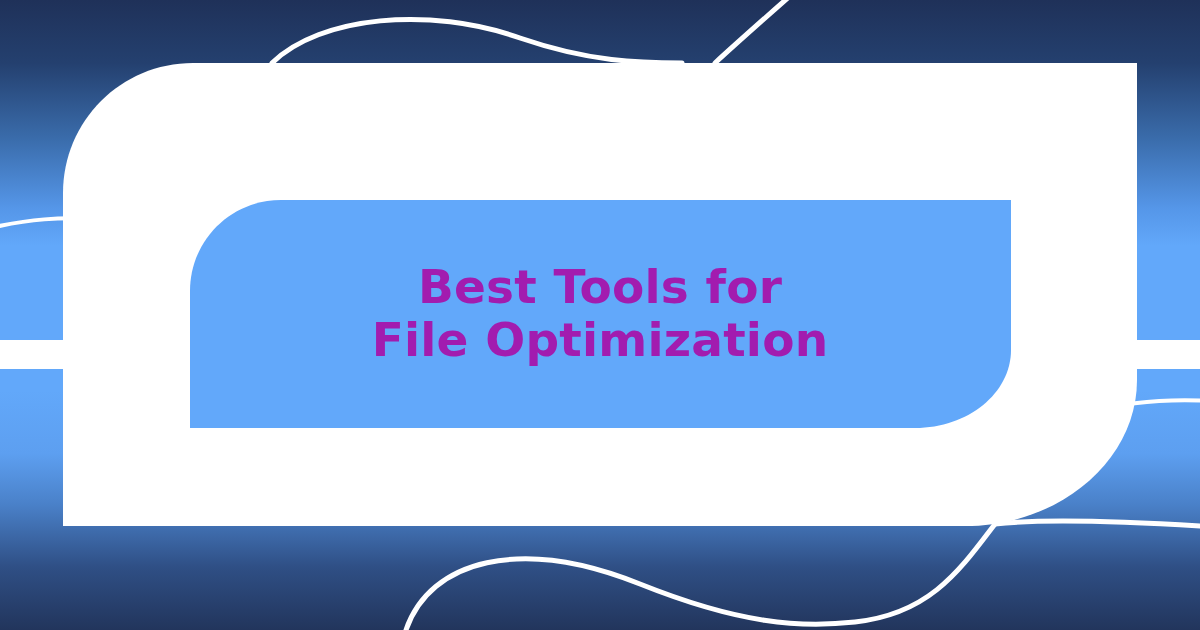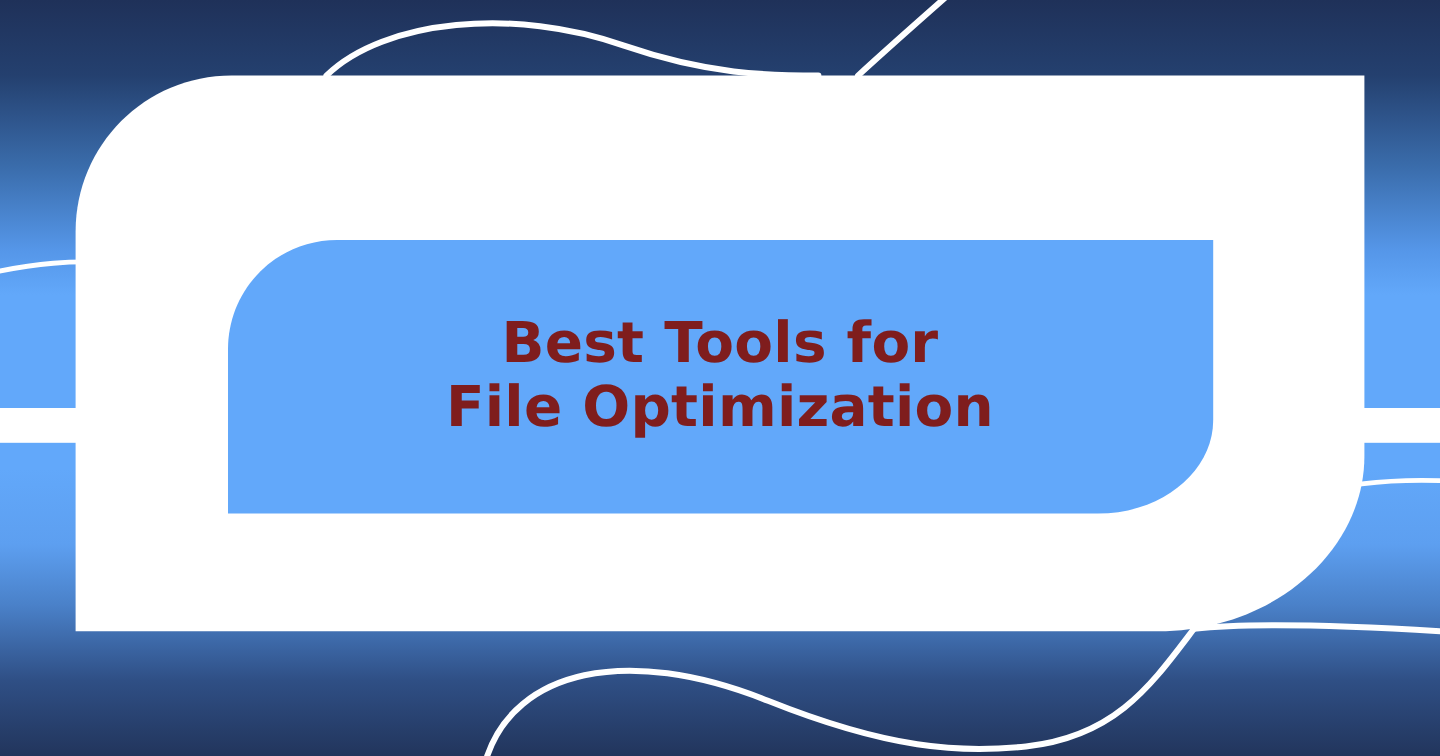--- a/index.html
+++ b/index.html
@@ -26,21 +26,21 @@
     left: 190px;
     top: 200px;
     width: 820px;
     height: 228px;
     display: flex;
     align-items: center;
     justify-content: center;
     pointer-events: none;
   }
   .title-text {
-    color: #7f1d1d;
+    color: #a21caf;
     font-family: "DejaVu Sans", "Liberation Sans", sans-serif;
     font-size: 47px;
     font-weight: bold;
     line-height: 1.12;
     text-align: center;
     letter-spacing: 0.2px;
     white-space: pre-line;
     text-rendering: optimizeLegibility;
   }
 </style>

